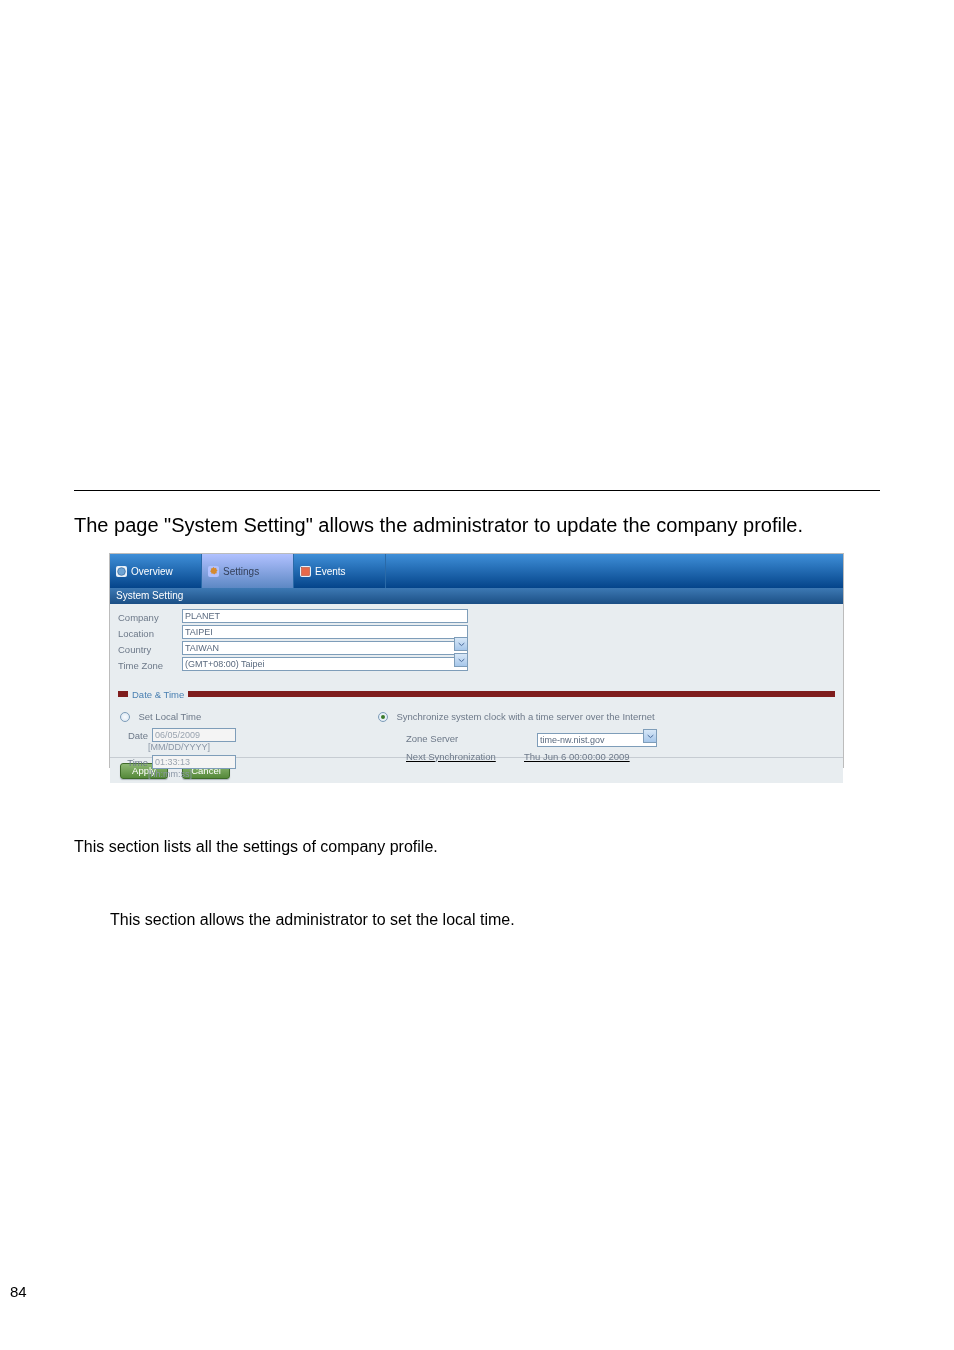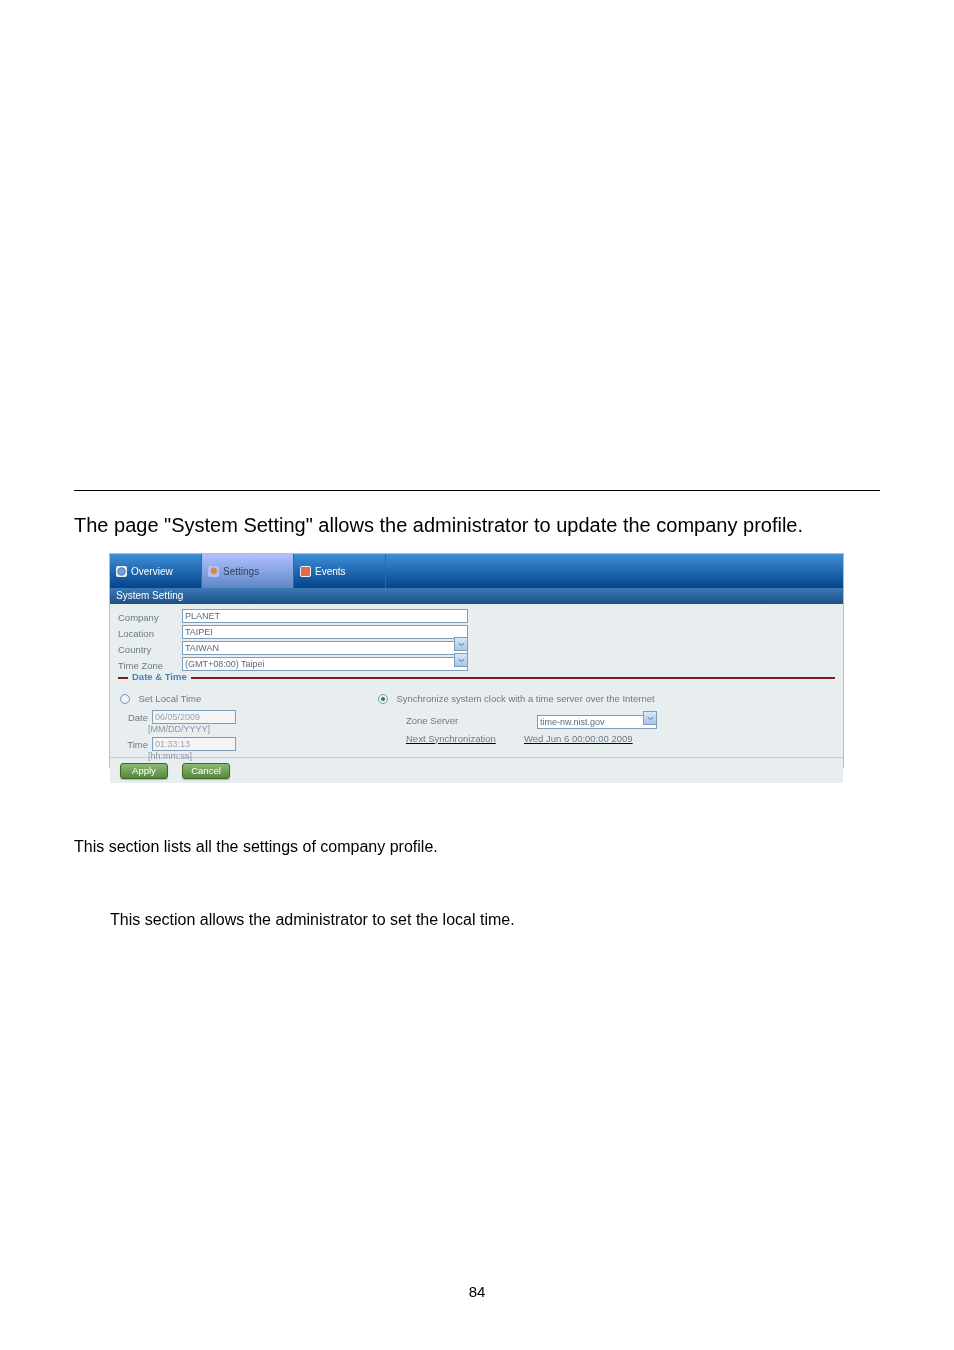--- a/index.html
+++ b/index.html
@@ -104,24 +104,23 @@
   .sel-btn {
     position: absolute;
     right: 0; top: 0;
     width: 14px; height: 14px;
     background: linear-gradient(#d7e7f7,#a7c7ea);
     border: 1px solid #7e9db9;
     display:flex;align-items:center;justify-content:center;
   }
   .sel-btn svg { width: 7px; height: 5px; }
   .fieldset-line {
-    border-top: 2px solid #7f1d1d;
-    margin-top: 6px;
+    border-top: 6px solid #7f1d1d;
+    margin-top: 20px;
     position: relative;
-    font-weight: bold;
   }
   .fieldset-label {
     position: absolute;
     top: -8px; left: 10px;
     background: #e8edf0;
     padding: 0 4px;
     font-size: 9.5px;
     color: #4a80b2;
   }
   .dt-area {
@@ -188,23 +187,23 @@
     left: 74px;
     font-size: 16px;
     color: #000;
   }
   .st1 { top: 838px; }
   .st2 { top: 911px; margin-left: 36px; }
   .pagenum {
     position: absolute;
     bottom: 50px;
     left: 0; right: 0;
-    text-align: center;
     font-size: 15px;
     color: #000;
+    padding-left: 10px;
   }
 </style>
 </head>
 <body>
 
 <div class="header-rule"></div>
 
 <div class="intro-text">The page "System Setting" allows the administrator to update the company profile.</div>
 
 <div class="screenshot">
@@ -299,21 +298,21 @@
             <input class="inp" style="width: 120px; margin-left: 13px;" value="time-nw.nist.gov">
             <span class="sel-btn">
                 <svg viewBox="0 0 10 6">
                   <path d="M1 1l4 3.5L9 1" stroke="#4a6b9a" stroke-width="1.4" fill="none"></path>
                 </svg>
               </span>
           </span>
         </div>
         <div class="r-row" style="padding-left:28px;text-decoration:underline;">
           <span class="r-lbl">Next Synchronization</span>
-          <span class="r-val">Wed Jun 6 00:00:00 2009</span>
+          <span class="r-val">Thu Jun 6 00:00:00 2009</span>
         </div>
       </div>
     </div>
   </div>
   <div class="btnbar">
     <div class="btn3d">Apply</div>
     <div class="btn3d">Cancel</div>
   </div>
 </div>
 

